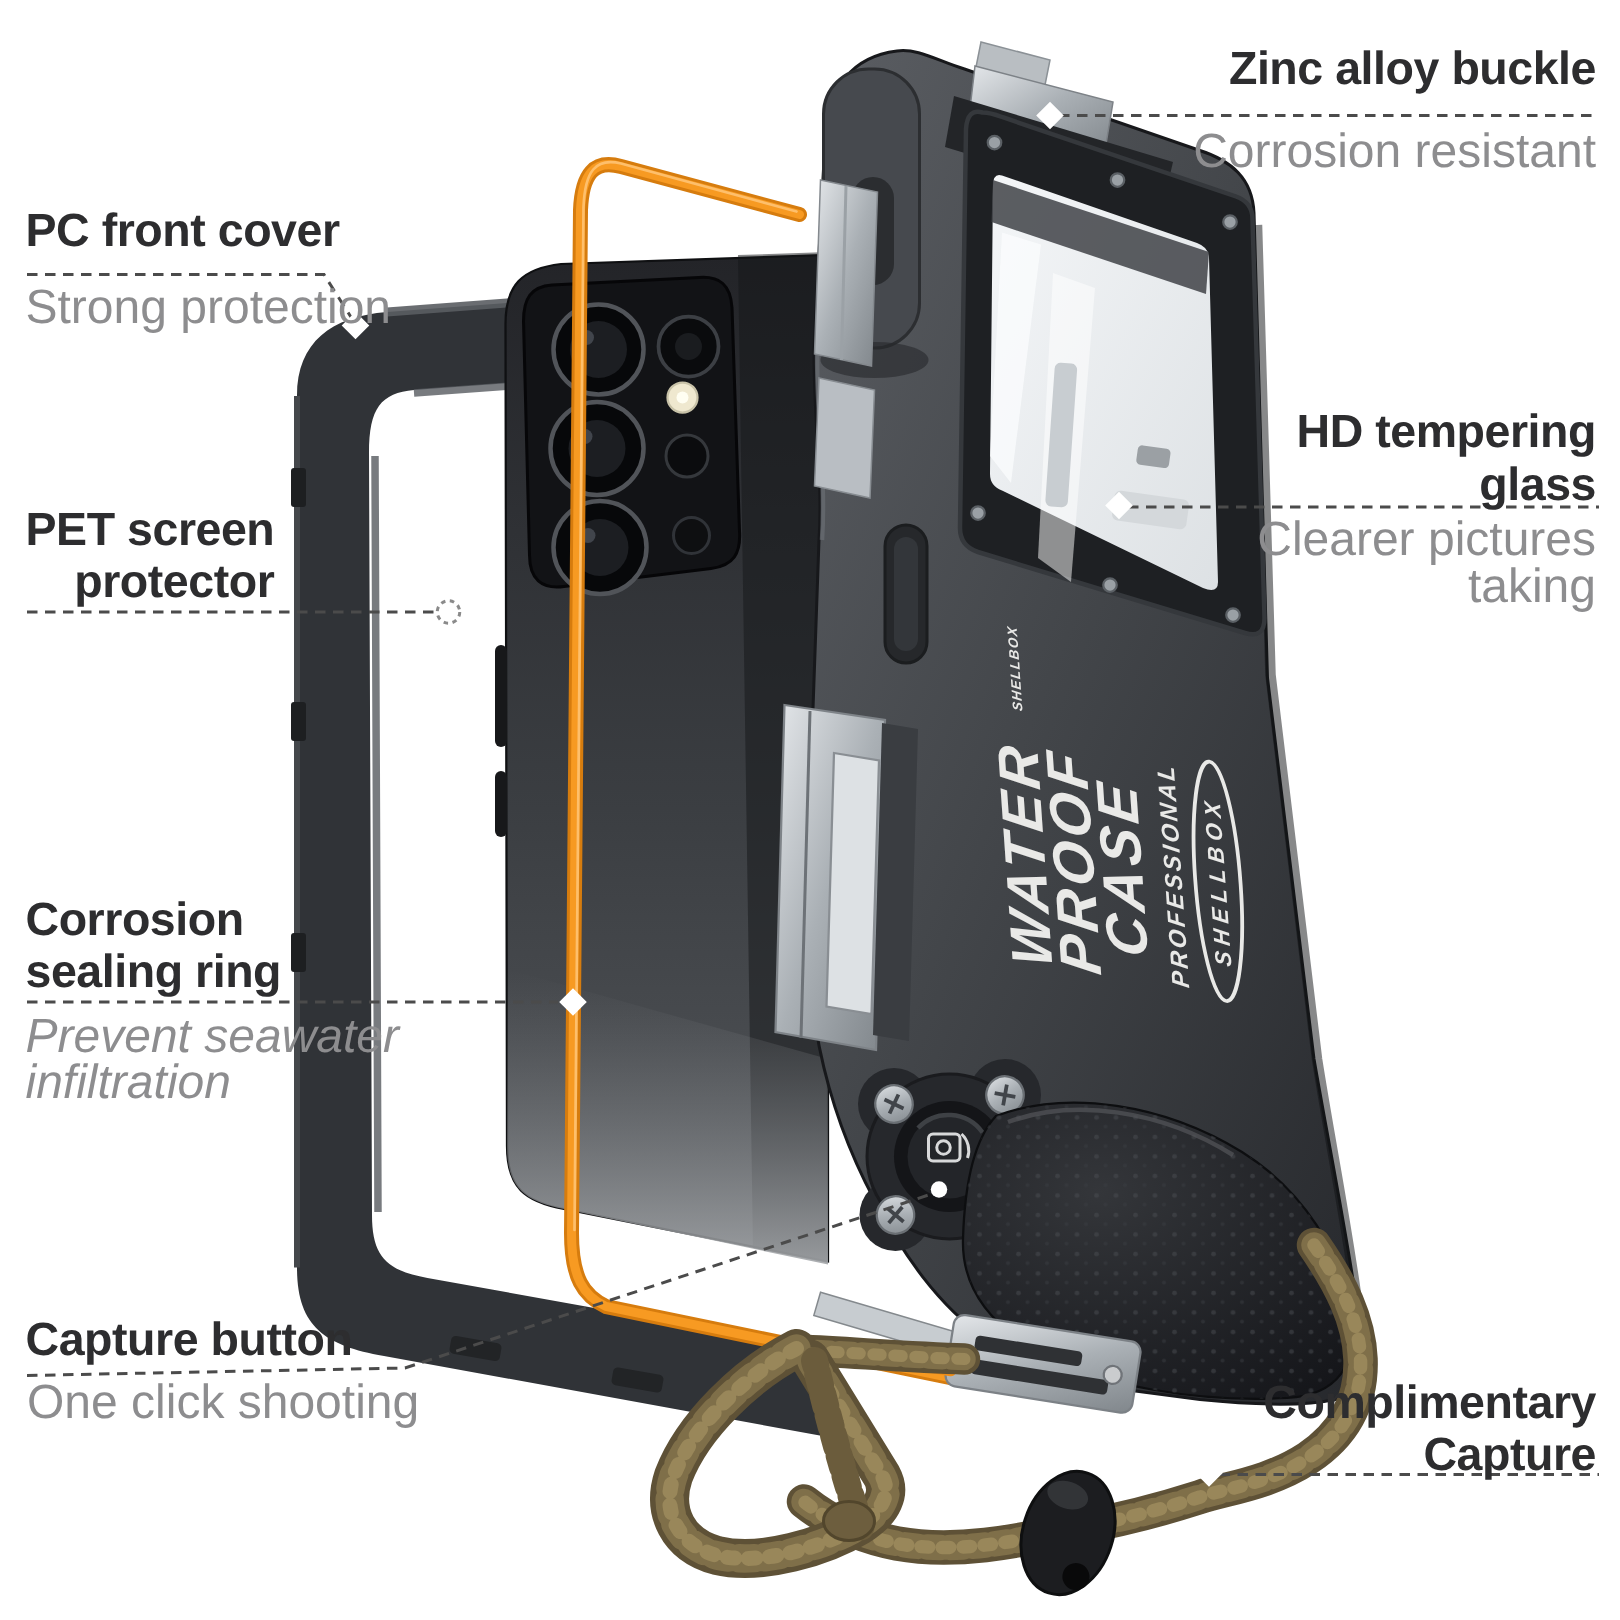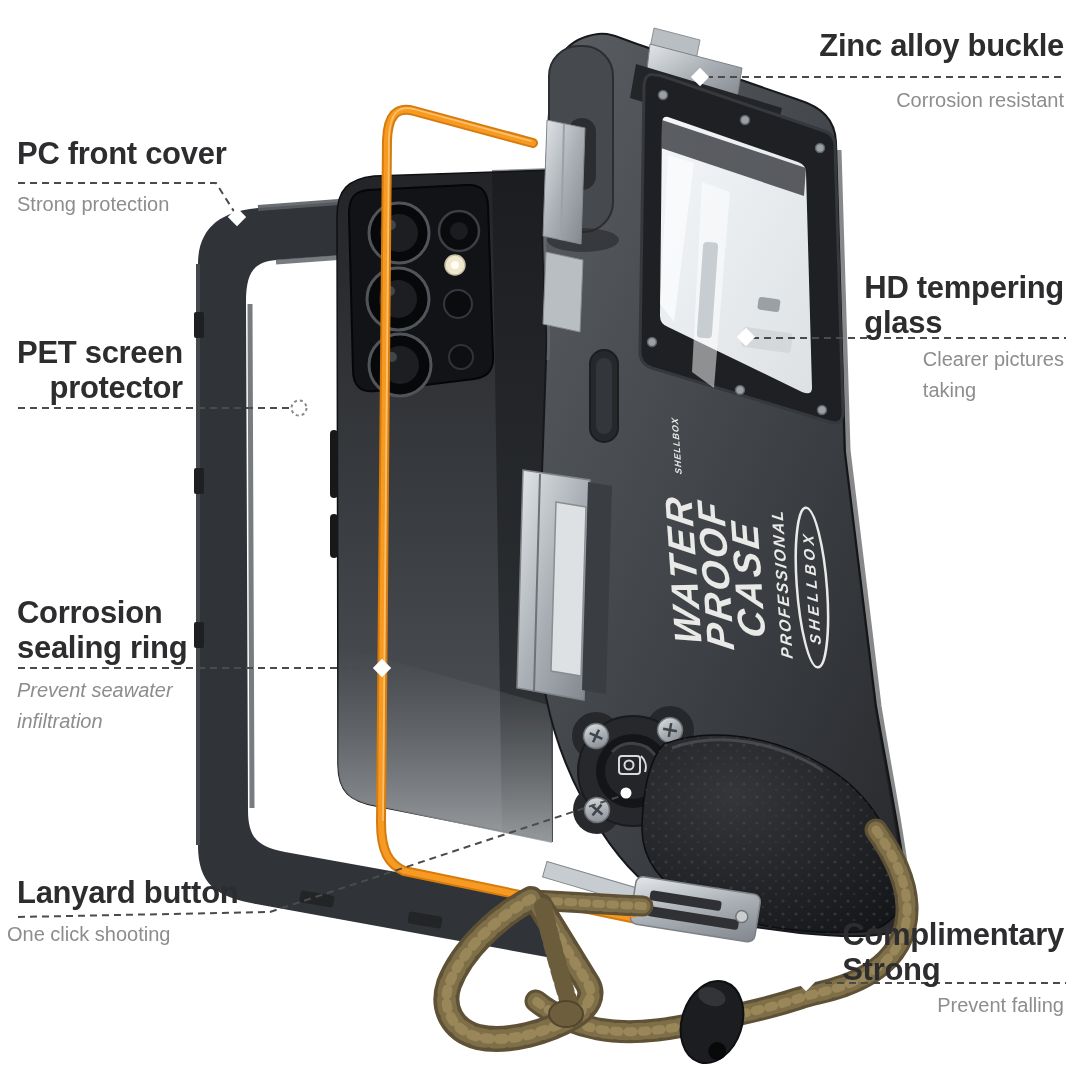--- a/index.html
+++ b/index.html
@@ -1,23 +1,23 @@
 <!DOCTYPE html>
 <html><head>
 <meta charset="utf-8">
 <style>
   html,body{margin:0;padding:0;background:#ffffff;}
   .stage{position:relative;width:1080px;height:1080px;background:#ffffff;overflow:hidden;
          font-family:"Liberation Sans",sans-serif;}
   .stage svg.art{position:absolute;left:0;top:0;width:1080px;height:1080px;}
   .callout{position:absolute;white-space:nowrap;}
   .c-title{font-size:31px;font-weight:700;color:#2d2d2f;line-height:35px;letter-spacing:-0.3px;}
-  .c-desc{font-size:20px;font-weight:400;color:#8d8d8f;line-height:31px;}
+  .c-desc{font-size:32px;font-weight:400;color:#8d8d8f;line-height:31px;}
   .al-left{text-align:left;}
-  .al-right{}
+  .al-right{text-align:right;}
 </style>
 </head>
 <body>
 
 <div class="stage">
 
 <svg class="art" viewBox="0 0 1080 1080">
   <defs>
     <linearGradient id="metalG" x1="0" y1="0" x2="1" y2="1">
       <stop offset="0" stop-color="#e4e7ea"></stop>
@@ -307,27 +307,24 @@
 <div class="callout c-title al-left" style="top:595px; left:17px;">
   <div>Corrosion</div>
   <div>sealing ring</div>
 </div>
 <div class="callout c-desc al-left" style="top:675px; left:17px;font-style:italic;">
   <div>Prevent seawater</div>
   <div>infiltration</div>
 </div>
 
 <div class="callout c-title al-left" style="top:875px; left:17px;">
-  <div>Lanyard button</div>
-</div>
-<div class="callout c-desc al-left" style="top:919px; left:7px;">
+  <div>Capture button</div>
+</div>
+<div class="callout c-desc al-left" style="top:919px; left:18px;">
   <div>One click shooting</div>
 </div>
 
 <div class="callout c-title al-right" style="top:917px; right:16px;">
   <div>Complimentary</div>
-  <div>Strong</div>
-</div>
-<div class="callout c-desc al-right" style="top:990px; right:16px;">
-  <div>Prevent falling</div>
+  <div>Capture</div>
 </div>
 
 </div>
 
 </body></html>

